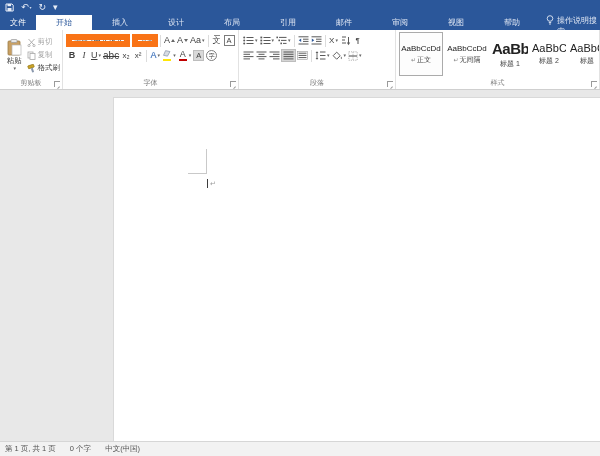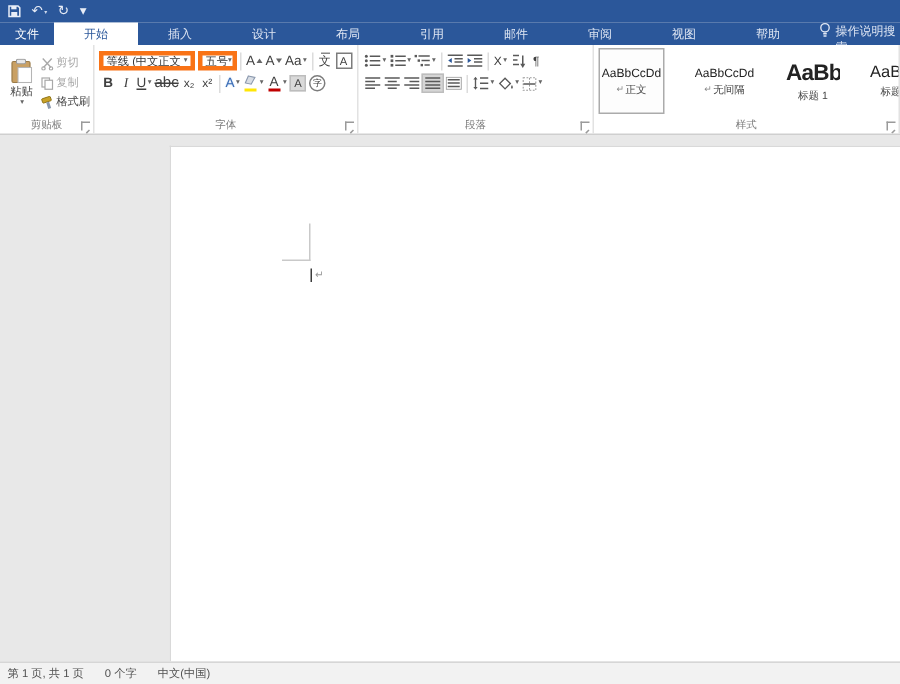--- a/index.html
+++ b/index.html
@@ -41,21 +41,21 @@
   .paste-btn .lbl { font-size:7.5px; color:#444; line-height:1;font-family:Liberation Serif, serif; }
   .clip-col { display:flex; flex-direction:column; justify-content:center; margin-left:1px; }
   .smallbtn { display:flex; align-items:center; gap:2px; height:13px; font-size:7.5px; white-space:nowrap; }
   .smallbtn.disabled { color:#a8a8a8; }
   .smallbtn.enabled { color:#444; }
 
   
   .g-font { width:176px; }
   .g-para { width:157px; }
   .frow { display:flex; align-items:center; height:15px; }
-  .combo { border:3px solid #f97316; height:13px; display:flex; align-items:center;
+  .combo { border:6px solid #f97316; height:13px; display:flex; align-items:center;
            font-size:7.5px; color:#333; padding:0 2px; white-space:nowrap; overflow:hidden; background:#fff; }
   .combo .dd { margin-left:auto; }
   .combo-name { width:64px; }
   .combo-size { width:26px; margin-left:2px; }
   .ibtn { min-width:12px; height:13px; display:flex; align-items:center; justify-content:center;
           font-size:9px; color:#404040; line-height:1; padding:0 1px; }
   .ibtn.active { background:#d5d5d5; border:1px solid #bdbdbd; }
   .glyph-b { font-weight:700; }
   .glyph-i { font-style:italic; font-family:"Liberation Serif","DejaVu Serif",serif; }
   .glyph-u { text-decoration:underline; }
@@ -73,21 +73,21 @@
   .box-a { border:1px solid #7c7c7c; width:11px; height:11px; font-size:7.5px; display:flex;
            align-items:center; justify-content:center; color:#404040; }
   .shade-a { background:#d9d9d9; width:11px; height:11px; font-size:7.5px; display:flex;
              align-items:center; justify-content:center; color:#404040; border:1px solid #bdbdbd; }
   .circle-z { border:1px solid #7c7c7c; border-radius:50%; width:11px; height:11px; font-size:6px;
               display:flex; align-items:center; justify-content:center; color:#404040; }
   .phon { position:relative; font-size:8px; color:#404040; }
   .phon::before { content:""; position:absolute; top:-2px; left:1px; width:6px; height:1px; background:#888; }
 
   
-  .g-styles { flex:1; display:flex; gap:18px; overflow:hidden; padding:2px 2px 21px 3px; }
+  .g-styles { flex:1; display:flex; gap:2px; overflow:hidden; padding:2px 2px 21px 3px; }
   .scard { height:44px; display:flex; flex-direction:column; align-items:center; justify-content:center;
            gap:2px; flex:0 0 auto; border:1px solid transparent; }
   .scard.selected { border:1px solid #ababab; background:#fdfdfd; }
   .scard .prev { white-space:nowrap; overflow:hidden; max-width:100%; color:#222; }
   .prev-normal { font-size:8px; }
   .prev-h1 { font-size:15px; font-weight:700; letter-spacing:-0.5px; }
   .prev-h2 { font-size:11px; }
   .scard .slabel { display:flex; align-items:center; gap:1px; font-size:7px; color:#444; white-space:nowrap; }
   .scard .marker { font-size:6px; color:#888; }
   .w44 { width:44px; } .w38 { width:38px; } .w36 { width:36px; }

